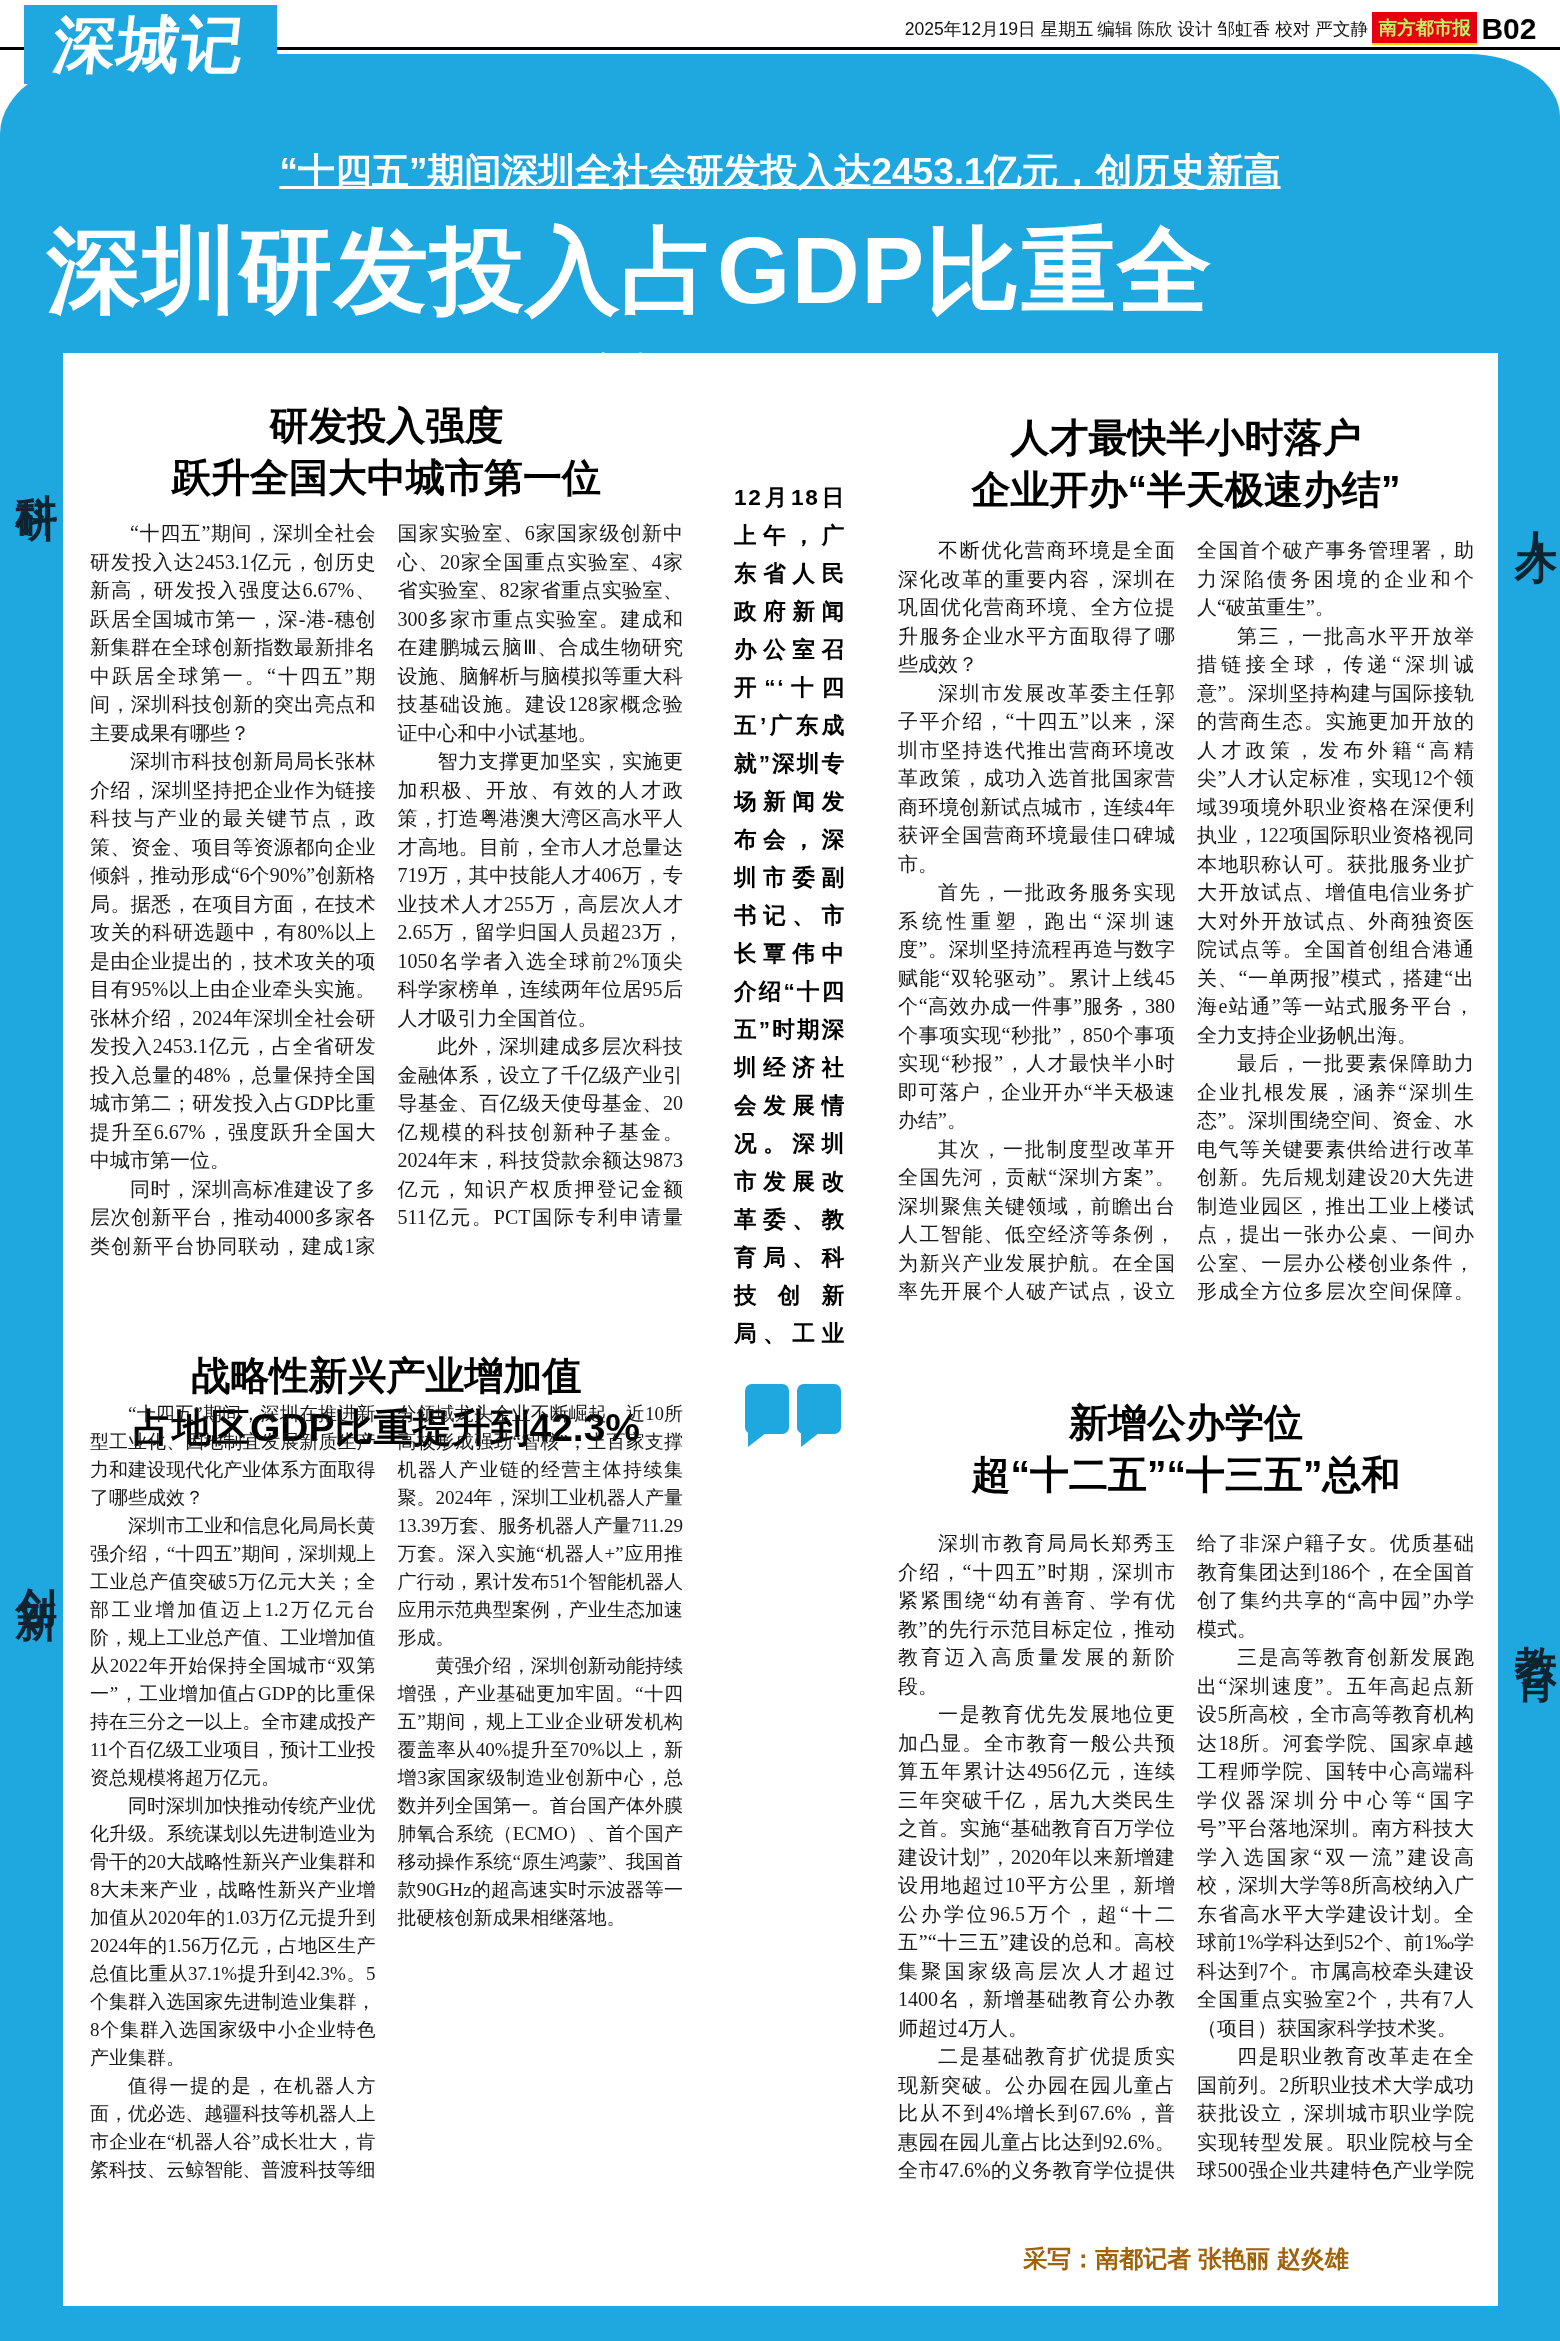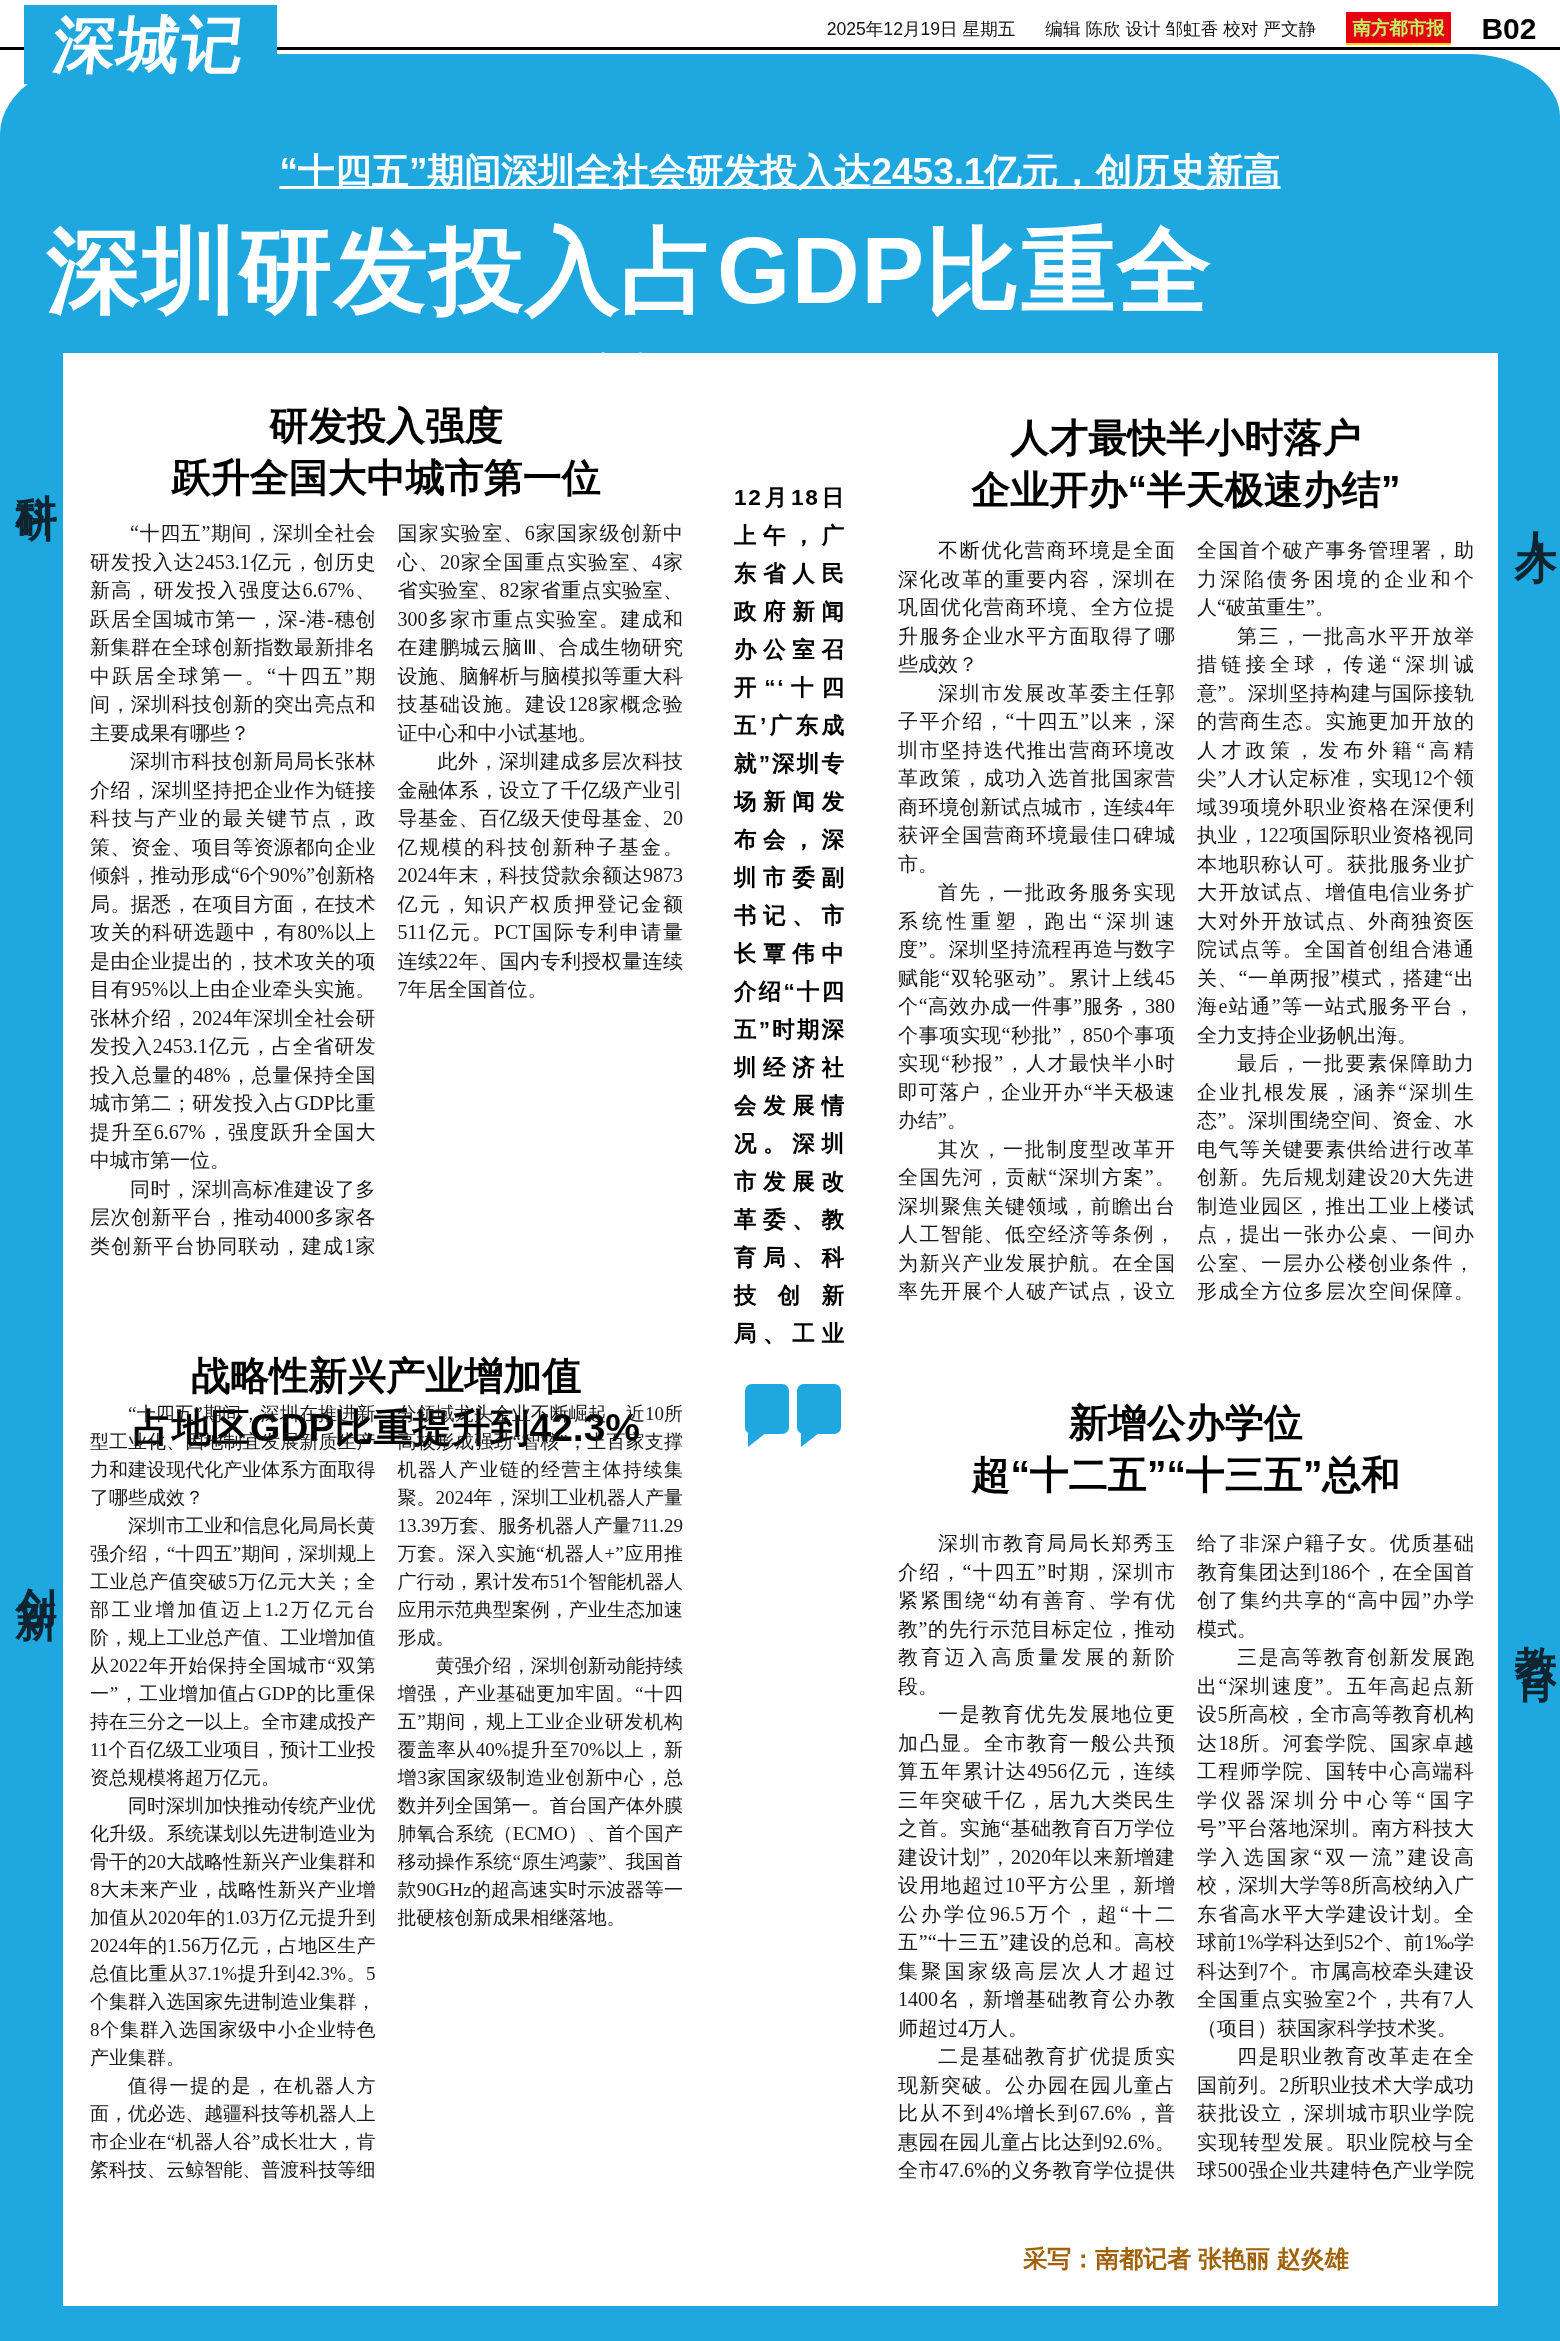--- a/index.html
+++ b/index.html
@@ -5,21 +5,21 @@
   html,body{margin:0;padding:0;background:#e8e8e8;}
   .page{position:relative;width:1560px;height:2342px;background:#ffffff;overflow:hidden;
         font-family:"Liberation Serif", serif;}
   
   .top-rule{position:absolute;left:0;top:47px;width:1560px;height:3.4px;background:#000;}
   .logo-box{position:absolute;left:23.5px;top:5px;width:253px;height:79px;background:#1fa8e0;
             display:flex;align-items:center;justify-content:center;z-index:5;}
   .logo-box span{color:#fff;font-family:"Liberation Sans",sans-serif;font-weight:900;
             font-size:62px;transform:skewX(-6deg);letter-spacing:1.7px;}
   .header-meta{position:absolute;right:23.5px;top:11.7px;height:34px;display:flex;align-items:center;
-            gap:30px;font-family:"Liberation Sans",sans-serif;z-index:6;}
+            gap:4px;font-family:"Liberation Sans",sans-serif;z-index:6;}
   .header-meta .date,.header-meta .staff{font-size:17.6px;color:#111;}
   .brand-badge{background:#e60012;color:#bef264;font-weight:bold;font-size:18.4px;
             padding:2.5px 6.7px 3.4px 6.7px;border-bottom:2.5px solid #ffd900;}
   .page-no{font-size:30px;font-weight:900;color:#000;}
   
   .cyan-bg{position:absolute;left:0;top:54px;width:1560px;height:2288px;background:#1fa8e0;
             border-top-left-radius:126px 80px;border-top-right-radius:92px 63px;}
   
   .hero-kicker{position:absolute;left:0;top:147px;width:1560px;text-align:center;color:#fff;
             font-family:"Liberation Sans",sans-serif;font-weight:900;font-size:37px;text-decoration:underline;}
@@ -91,20 +91,21 @@
   <div class="side-label sl-br">教育</div>
 
   <div class="article-title t-a1">
     <div>研发投入强度</div>
     <div>跃升全国大中城市第一位</div>
   </div>
   <div class="article-body b-a1">
       <p>“十四五”期间，深圳全社会研发投入达2453.1亿元，创历史新高，研发投入强度达6.67%、跃居全国城市第一，深-港-穗创新集群在全球创新指数最新排名中跃居全球第一。“十四五”期间，深圳科技创新的突出亮点和主要成果有哪些？</p>
       <p>深圳市科技创新局局长张林介绍，深圳坚持把企业作为链接科技与产业的最关键节点，政策、资金、项目等资源都向企业倾斜，推动形成“6个90%”创新格局。据悉，在项目方面，在技术攻关的科研选题中，有80%以上是由企业提出的，技术攻关的项目有95%以上由企业牵头实施。张林介绍，2024年深圳全社会研发投入2453.1亿元，占全省研发投入总量的48%，总量保持全国城市第二；研发投入占GDP比重提升至6.67%，强度跃升全国大中城市第一位。</p>
       <p>同时，深圳高标准建设了多层次创新平台，推动4000多家各类创新平台协同联动，建成1家国家实验室、6家国家级创新中心、20家全国重点实验室、4家省实验室、82家省重点实验室、300多家市重点实验室。建成和在建鹏城云脑Ⅲ、合成生物研究设施、脑解析与脑模拟等重大科技基础设施。建设128家概念验证中心和中小试基地。</p>
+      <p>智力支撑更加坚实，实施更加积极、开放、有效的人才政策，打造粤港澳大湾区高水平人才高地。目前，全市人才总量达719万，其中技能人才406万，专业技术人才255万，高层次人才2.65万，留学归国人员超23万，1050名学者入选全球前2%顶尖科学家榜单，连续两年位居95后人才吸引力全国首位。</p>
       <p>此外，深圳建成多层次科技金融体系，设立了千亿级产业引导基金、百亿级天使母基金、20亿规模的科技创新种子基金。2024年末，科技贷款余额达9873亿元，知识产权质押登记金额511亿元。PCT国际专利申请量连续22年、国内专利授权量连续7年居全国首位。</p>
     </div>
 
   <div class="lead-col">12月18日上午，广东省人民政府新闻办公室召开“‘十四五’广东成就”深圳专场新闻发布会，深圳市委副书记、市长覃伟中介绍“十四五”时期深圳经济社会发展情况。深圳市发展改革委、教育局、科技创新局、工业和信息化局主要负责人参加，并回答记者提问。</div>
   <div class="quote">
     <span class="qmark"></span>
     <span class="qmark"></span>
   </div>
 
   <div class="article-title t-a2">

